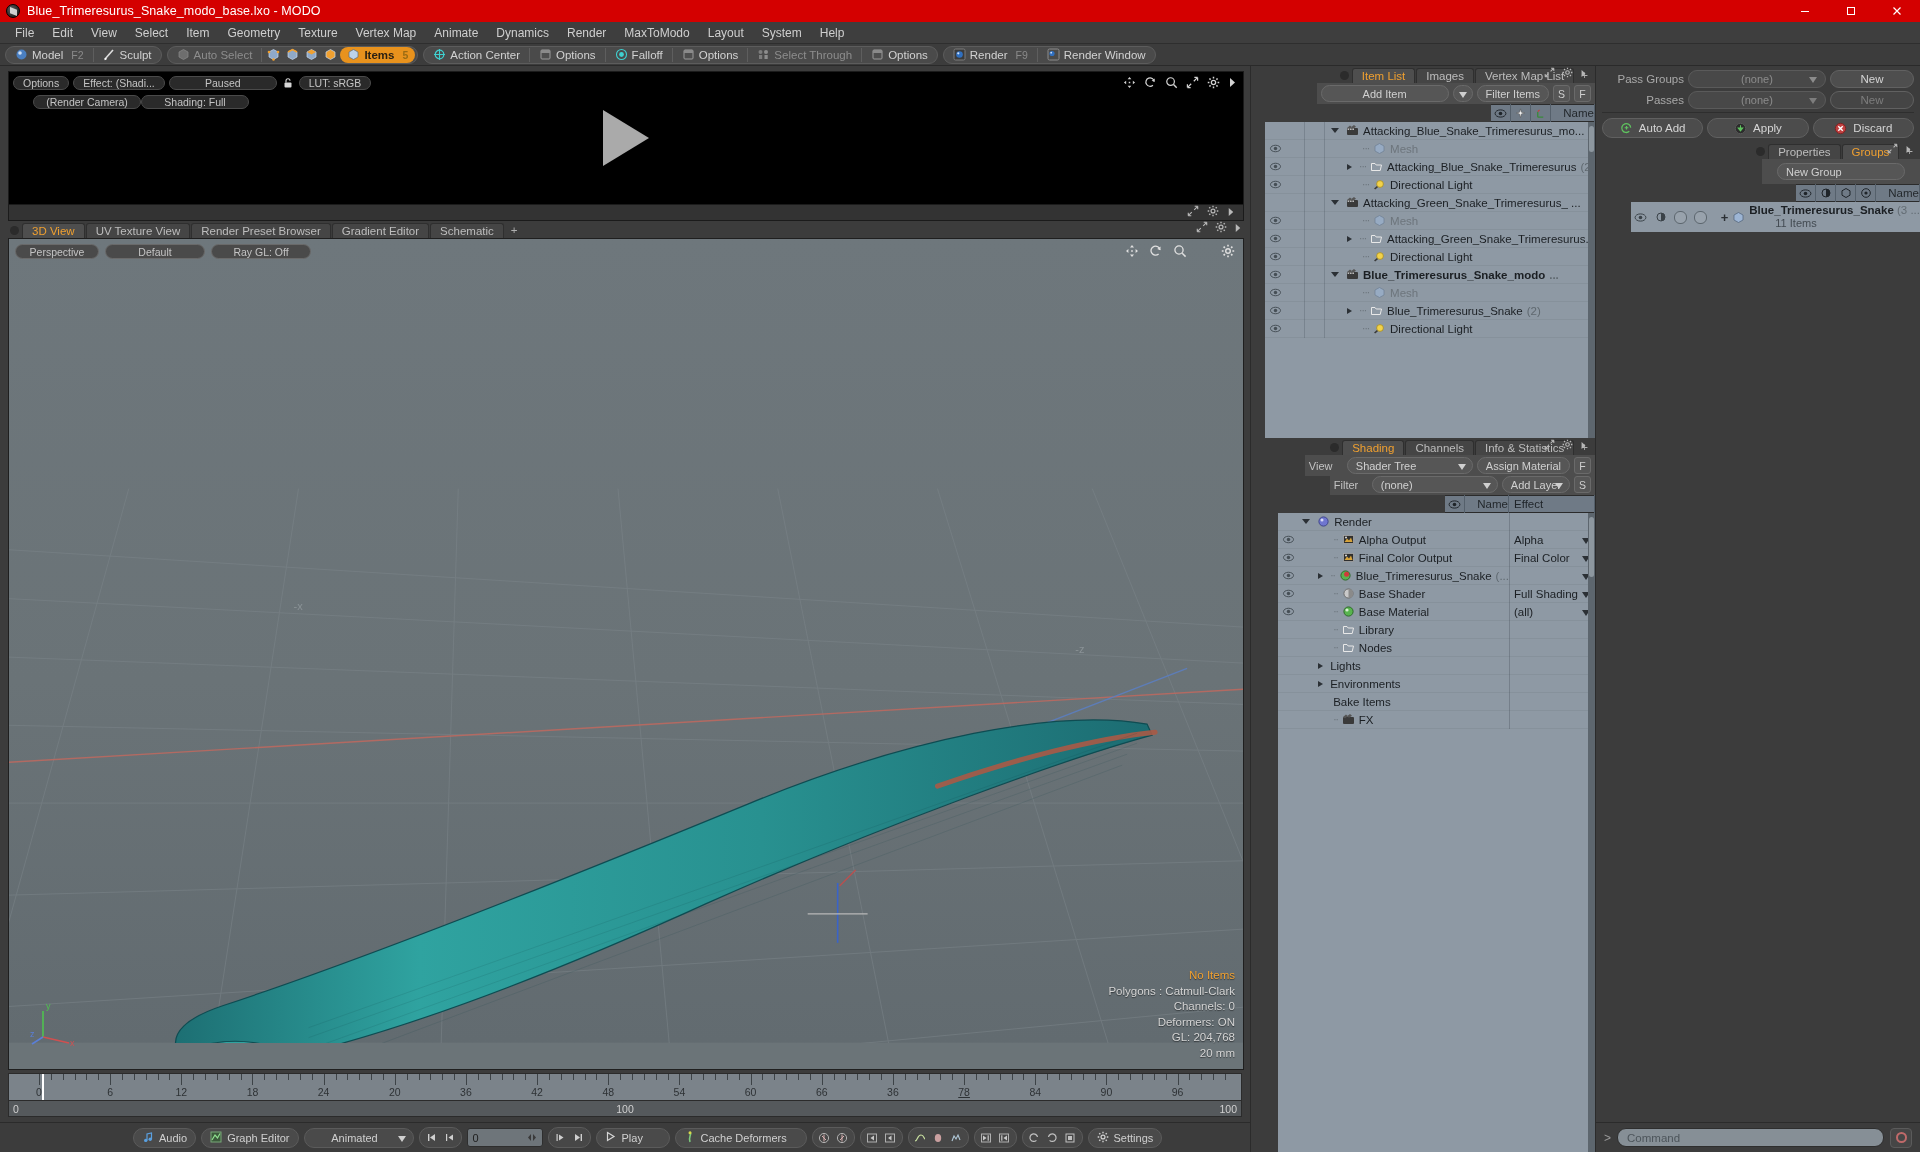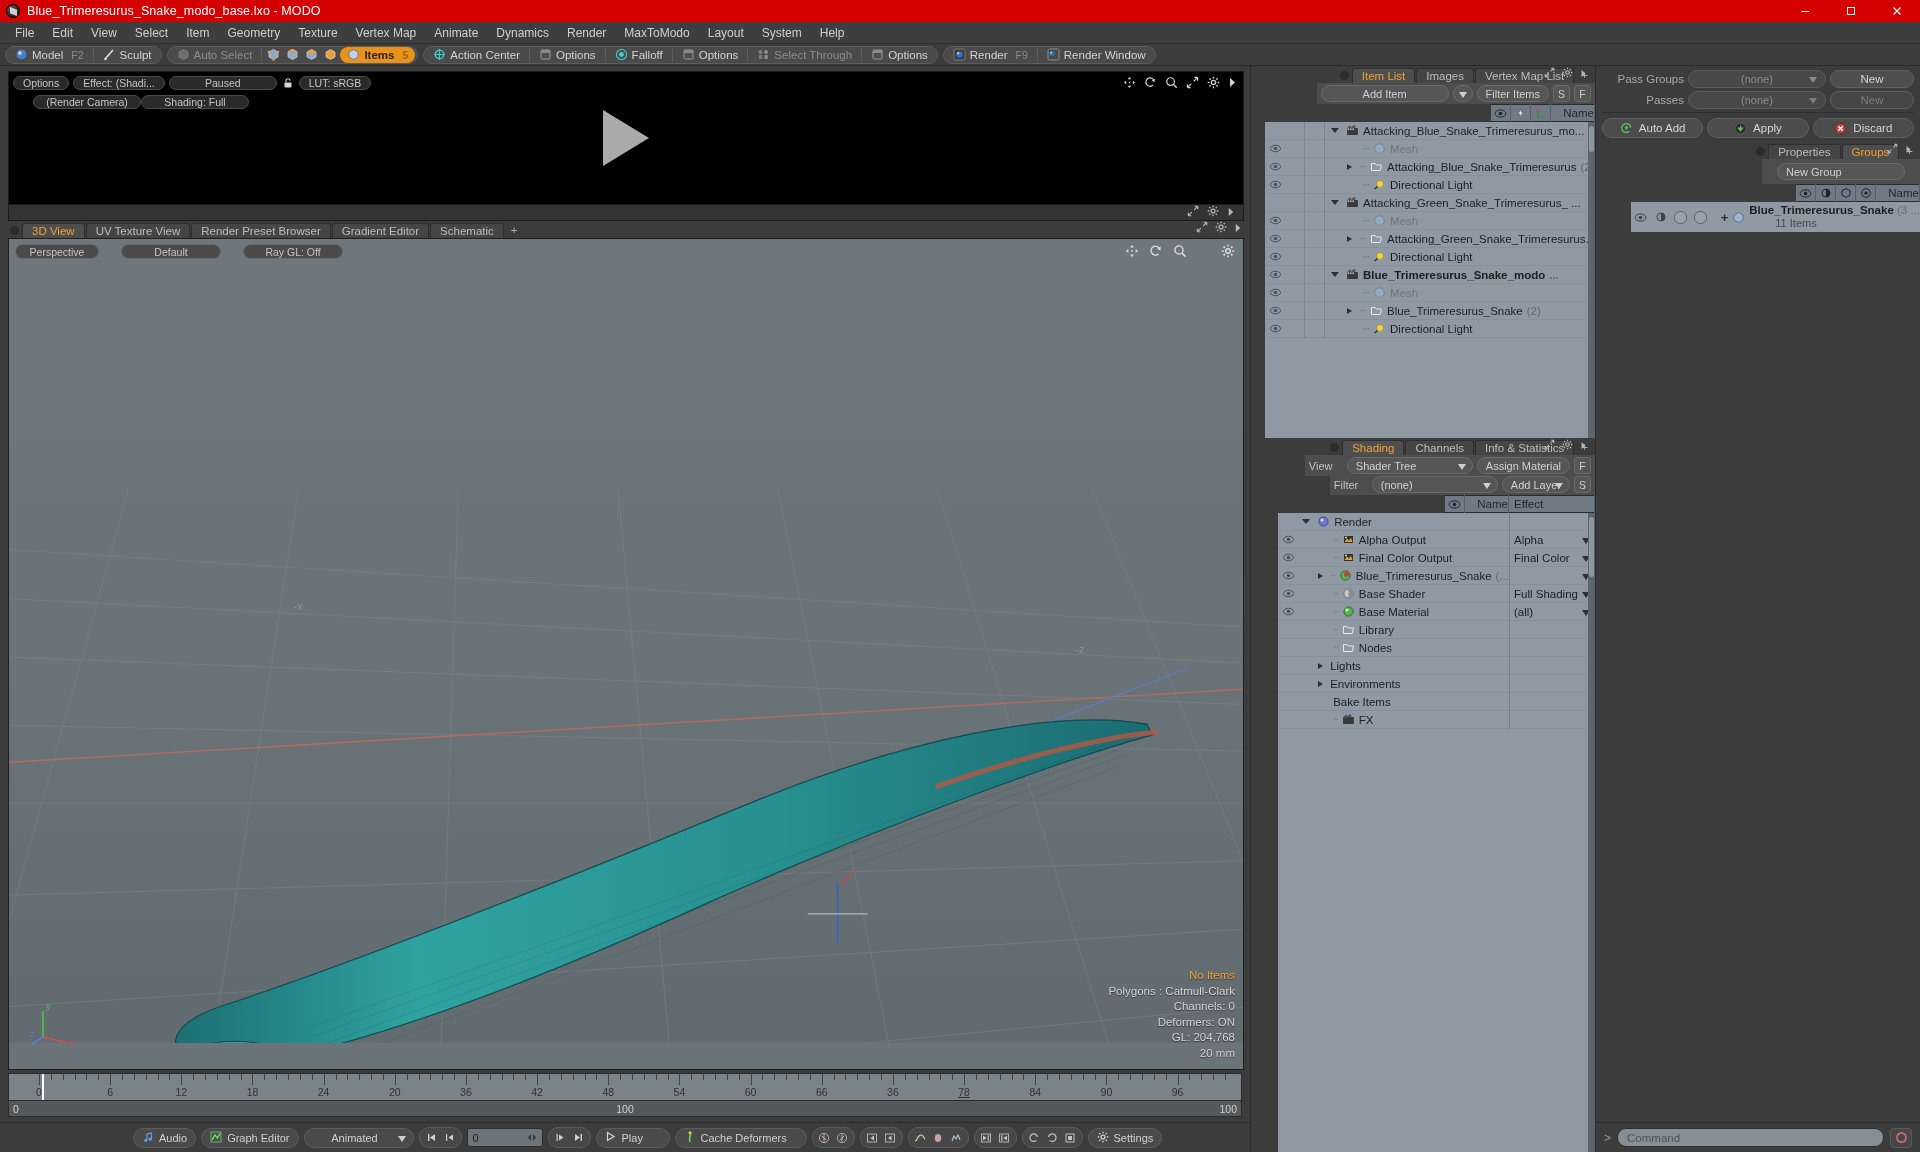--- a/index.html
+++ b/index.html
@@ -113,21 +113,21 @@
     background:#454545; border:1px solid #2f2f2f; border-bottom:none;
     border-radius:3px 3px 0 0; margin-right:1px; cursor:default;
   }
   .tab.sel { color:#f0a030; background:#4e4e4e; }
   .tab.plus { background:none; border:none; color:#b0b0b0; padding:0 6px; }
   .tabRight { position:absolute; right:8px; bottom:2px; display:flex; gap:7px; align-items:center; }
 
   
   .vpWrap { flex:1 1 auto; position:relative; margin:0 6px 0 8px; border:1px solid #1f1f1f;
             background:#6b7478; overflow:hidden; min-height:0; }
-  .vpToolRow { position:absolute; left:6px; top:5px; display:flex; gap:22px; z-index:4; }
+  .vpToolRow { position:absolute; left:6px; top:5px; display:flex; gap:6px; z-index:4; }
   .vpIcons { position:absolute; right:8px; top:5px; display:flex; gap:10px; align-items:center; z-index:4; }
   .grid { position:absolute; inset:0; }
   .stats {
     position:absolute; right:8px; bottom:8px; text-align:right; z-index:4;
     font-size:11.5px; line-height:15.5px; color:#d4d4d4; text-shadow:0 1px 1px rgba(0,0,0,.5);
   }
   .stats .hl { color:#f0a030; }
   .axisGiz { position:absolute; left:20px; bottom:22px; width:50px; height:50px; z-index:4; }
 
   

